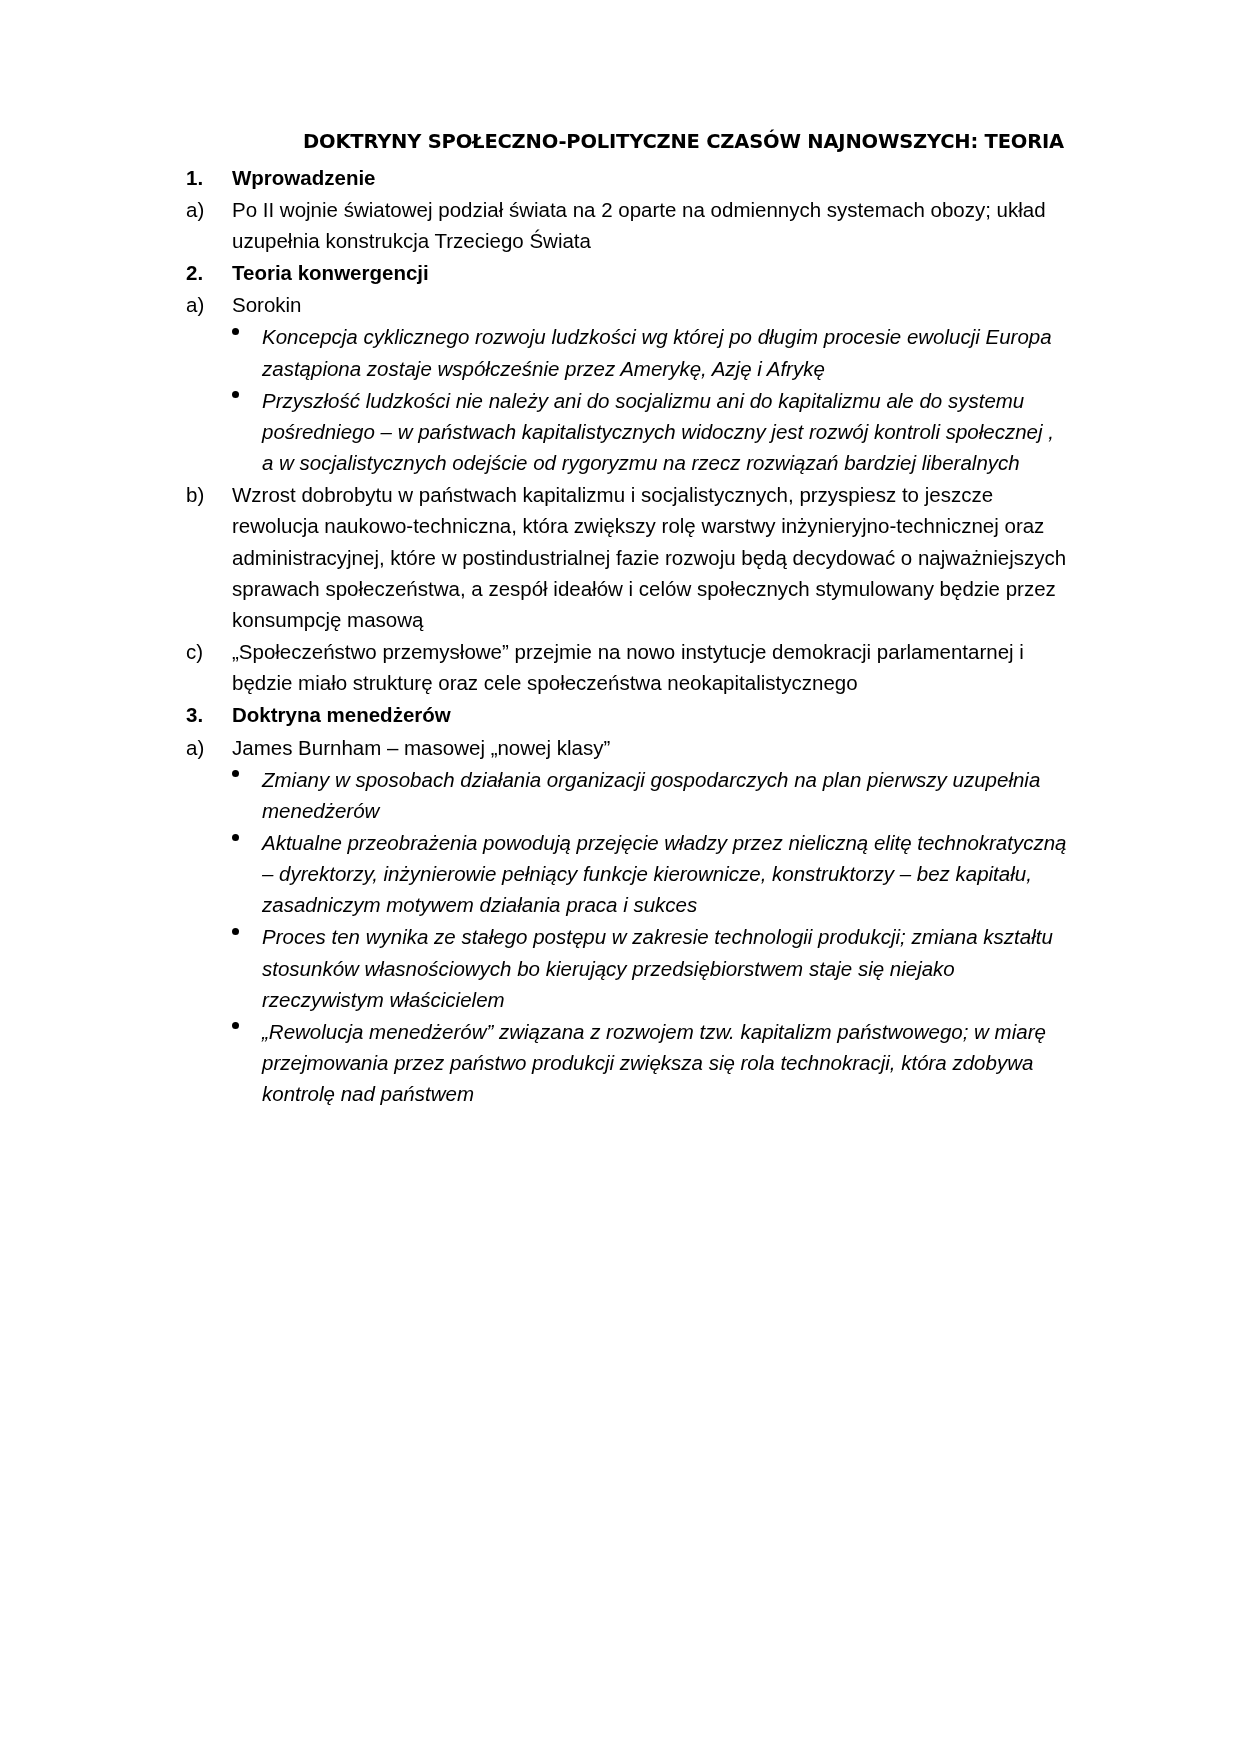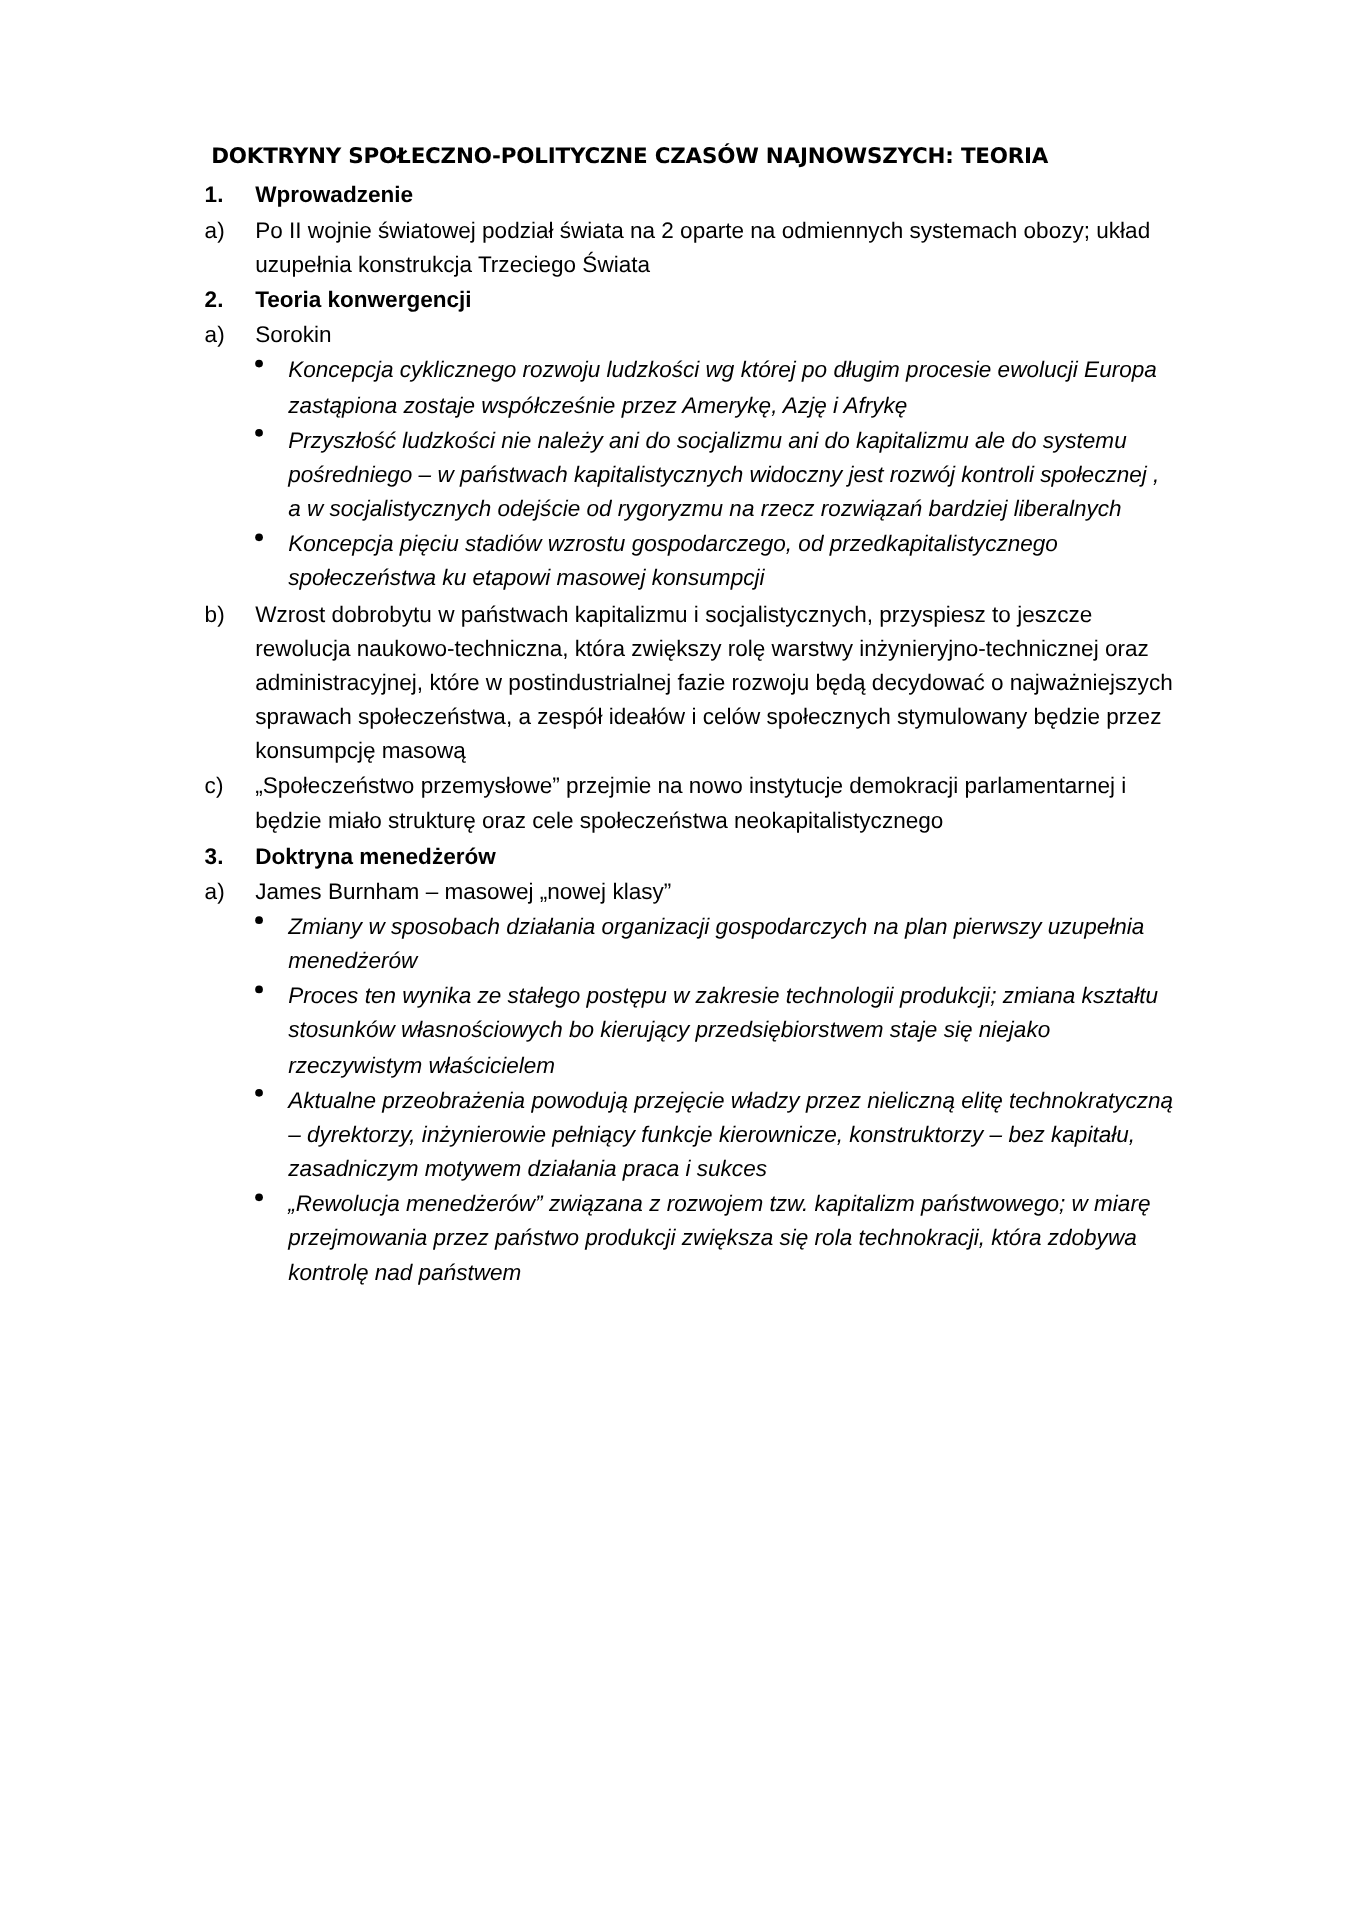--- a/index.html
+++ b/index.html
@@ -19,21 +19,21 @@
     width: 1240px;
     height: 1754px;
     box-sizing: border-box;
     padding: 128px 170px 0 186px;
   }
   .doc-title {
     font-family: "DejaVu Sans", sans-serif;
     font-weight: bold;
     font-size: 19.5px;
     line-height: 1.42;
-    text-align: left;
+    text-align: right;
     letter-spacing: -0.2px;
     margin: 0 0 6px 0;
     padding: 0 6px;
   }
   .doc-title .ln {
     display: block;
   }
   ol.lvl1 {
     list-style: none;
     margin: 0;
@@ -125,24 +125,20 @@
         <span class="txt">Sorokin</span>
       </li>
       <li class="item bullet">
         <span class="marker"><span class="dot"></span></span>
         <span class="txt">Koncepcja cyklicznego rozwoju ludzkości wg której po długim procesie ewolucji Europa zastąpiona zostaje współcześnie przez Amerykę, Azję i Afrykę</span>
       </li>
       <li class="item bullet">
         <span class="marker"><span class="dot"></span></span>
         <span class="txt">Przyszłość ludzkości nie należy ani do socjalizmu ani do kapitalizmu ale do systemu pośredniego – w państwach kapitalistycznych widoczny jest rozwój kontroli społecznej , a w socjalistycznych odejście od rygoryzmu na rzecz rozwiązań bardziej liberalnych</span>
       </li>
-      <li class="item bullet">
-        <span class="marker"><span class="dot"></span></span>
-        <span class="txt">Koncepcja pięciu stadiów wzrostu gospodarczego, od przedkapitalistycznego społeczeństwa ku etapowi masowej konsumpcji</span>
-      </li>
       <li class="item alpha">
         <span class="marker">b)</span>
         <span class="txt">Wzrost dobrobytu w państwach kapitalizmu i socjalistycznych, przyspiesz to jeszcze rewolucja naukowo-techniczna, która zwiększy rolę warstwy inżynieryjno-technicznej oraz administracyjnej, które w postindustrialnej fazie rozwoju będą decydować o najważniejszych sprawach społeczeństwa, a zespół ideałów i celów społecznych stymulowany będzie przez konsumpcję masową</span>
       </li>
       <li class="item alpha">
         <span class="marker">c)</span>
         <span class="txt">„Społeczeństwo przemysłowe” przejmie na nowo instytucje demokracji parlamentarnej i będzie miało strukturę oraz cele społeczeństwa neokapitalistycznego</span>
       </li>
       <li class="item num">
         <span class="marker">3.</span>
@@ -151,25 +147,25 @@
       <li class="item alpha">
         <span class="marker">a)</span>
         <span class="txt">James Burnham – masowej „nowej klasy”</span>
       </li>
       <li class="item bullet">
         <span class="marker"><span class="dot"></span></span>
         <span class="txt">Zmiany w sposobach działania organizacji gospodarczych na plan pierwszy uzupełnia menedżerów</span>
       </li>
       <li class="item bullet">
         <span class="marker"><span class="dot"></span></span>
-        <span class="txt">Proces ten wynika ze stałego postępu w zakresie technologii produkcji; zmiana kształtu stosunków własnościowych bo kierujący przedsiębiorstwem staje się niejako rzeczywistym właścicielem</span>
+        <span class="txt">Aktualne przeobrażenia powodują przejęcie władzy przez nieliczną elitę technokratyczną – dyrektorzy, inżynierowie pełniący funkcje kierownicze, konstruktorzy – bez kapitału, zasadniczym motywem działania praca i sukces</span>
       </li>
       <li class="item bullet">
         <span class="marker"><span class="dot"></span></span>
-        <span class="txt">Aktualne przeobrażenia powodują przejęcie władzy przez nieliczną elitę technokratyczną – dyrektorzy, inżynierowie pełniący funkcje kierownicze, konstruktorzy – bez kapitału, zasadniczym motywem działania praca i sukces</span>
+        <span class="txt">Proces ten wynika ze stałego postępu w zakresie technologii produkcji; zmiana kształtu stosunków własnościowych bo kierujący przedsiębiorstwem staje się niejako rzeczywistym właścicielem</span>
       </li>
       <li class="item bullet">
         <span class="marker"><span class="dot"></span></span>
         <span class="txt">„Rewolucja menedżerów” związana z rozwojem tzw. kapitalizm państwowego; w miarę przejmowania przez państwo produkcji zwiększa się rola technokracji, która zdobywa kontrolę nad państwem</span>
       </li>
     </ol>
 
 </div>
 
 </body></html>

